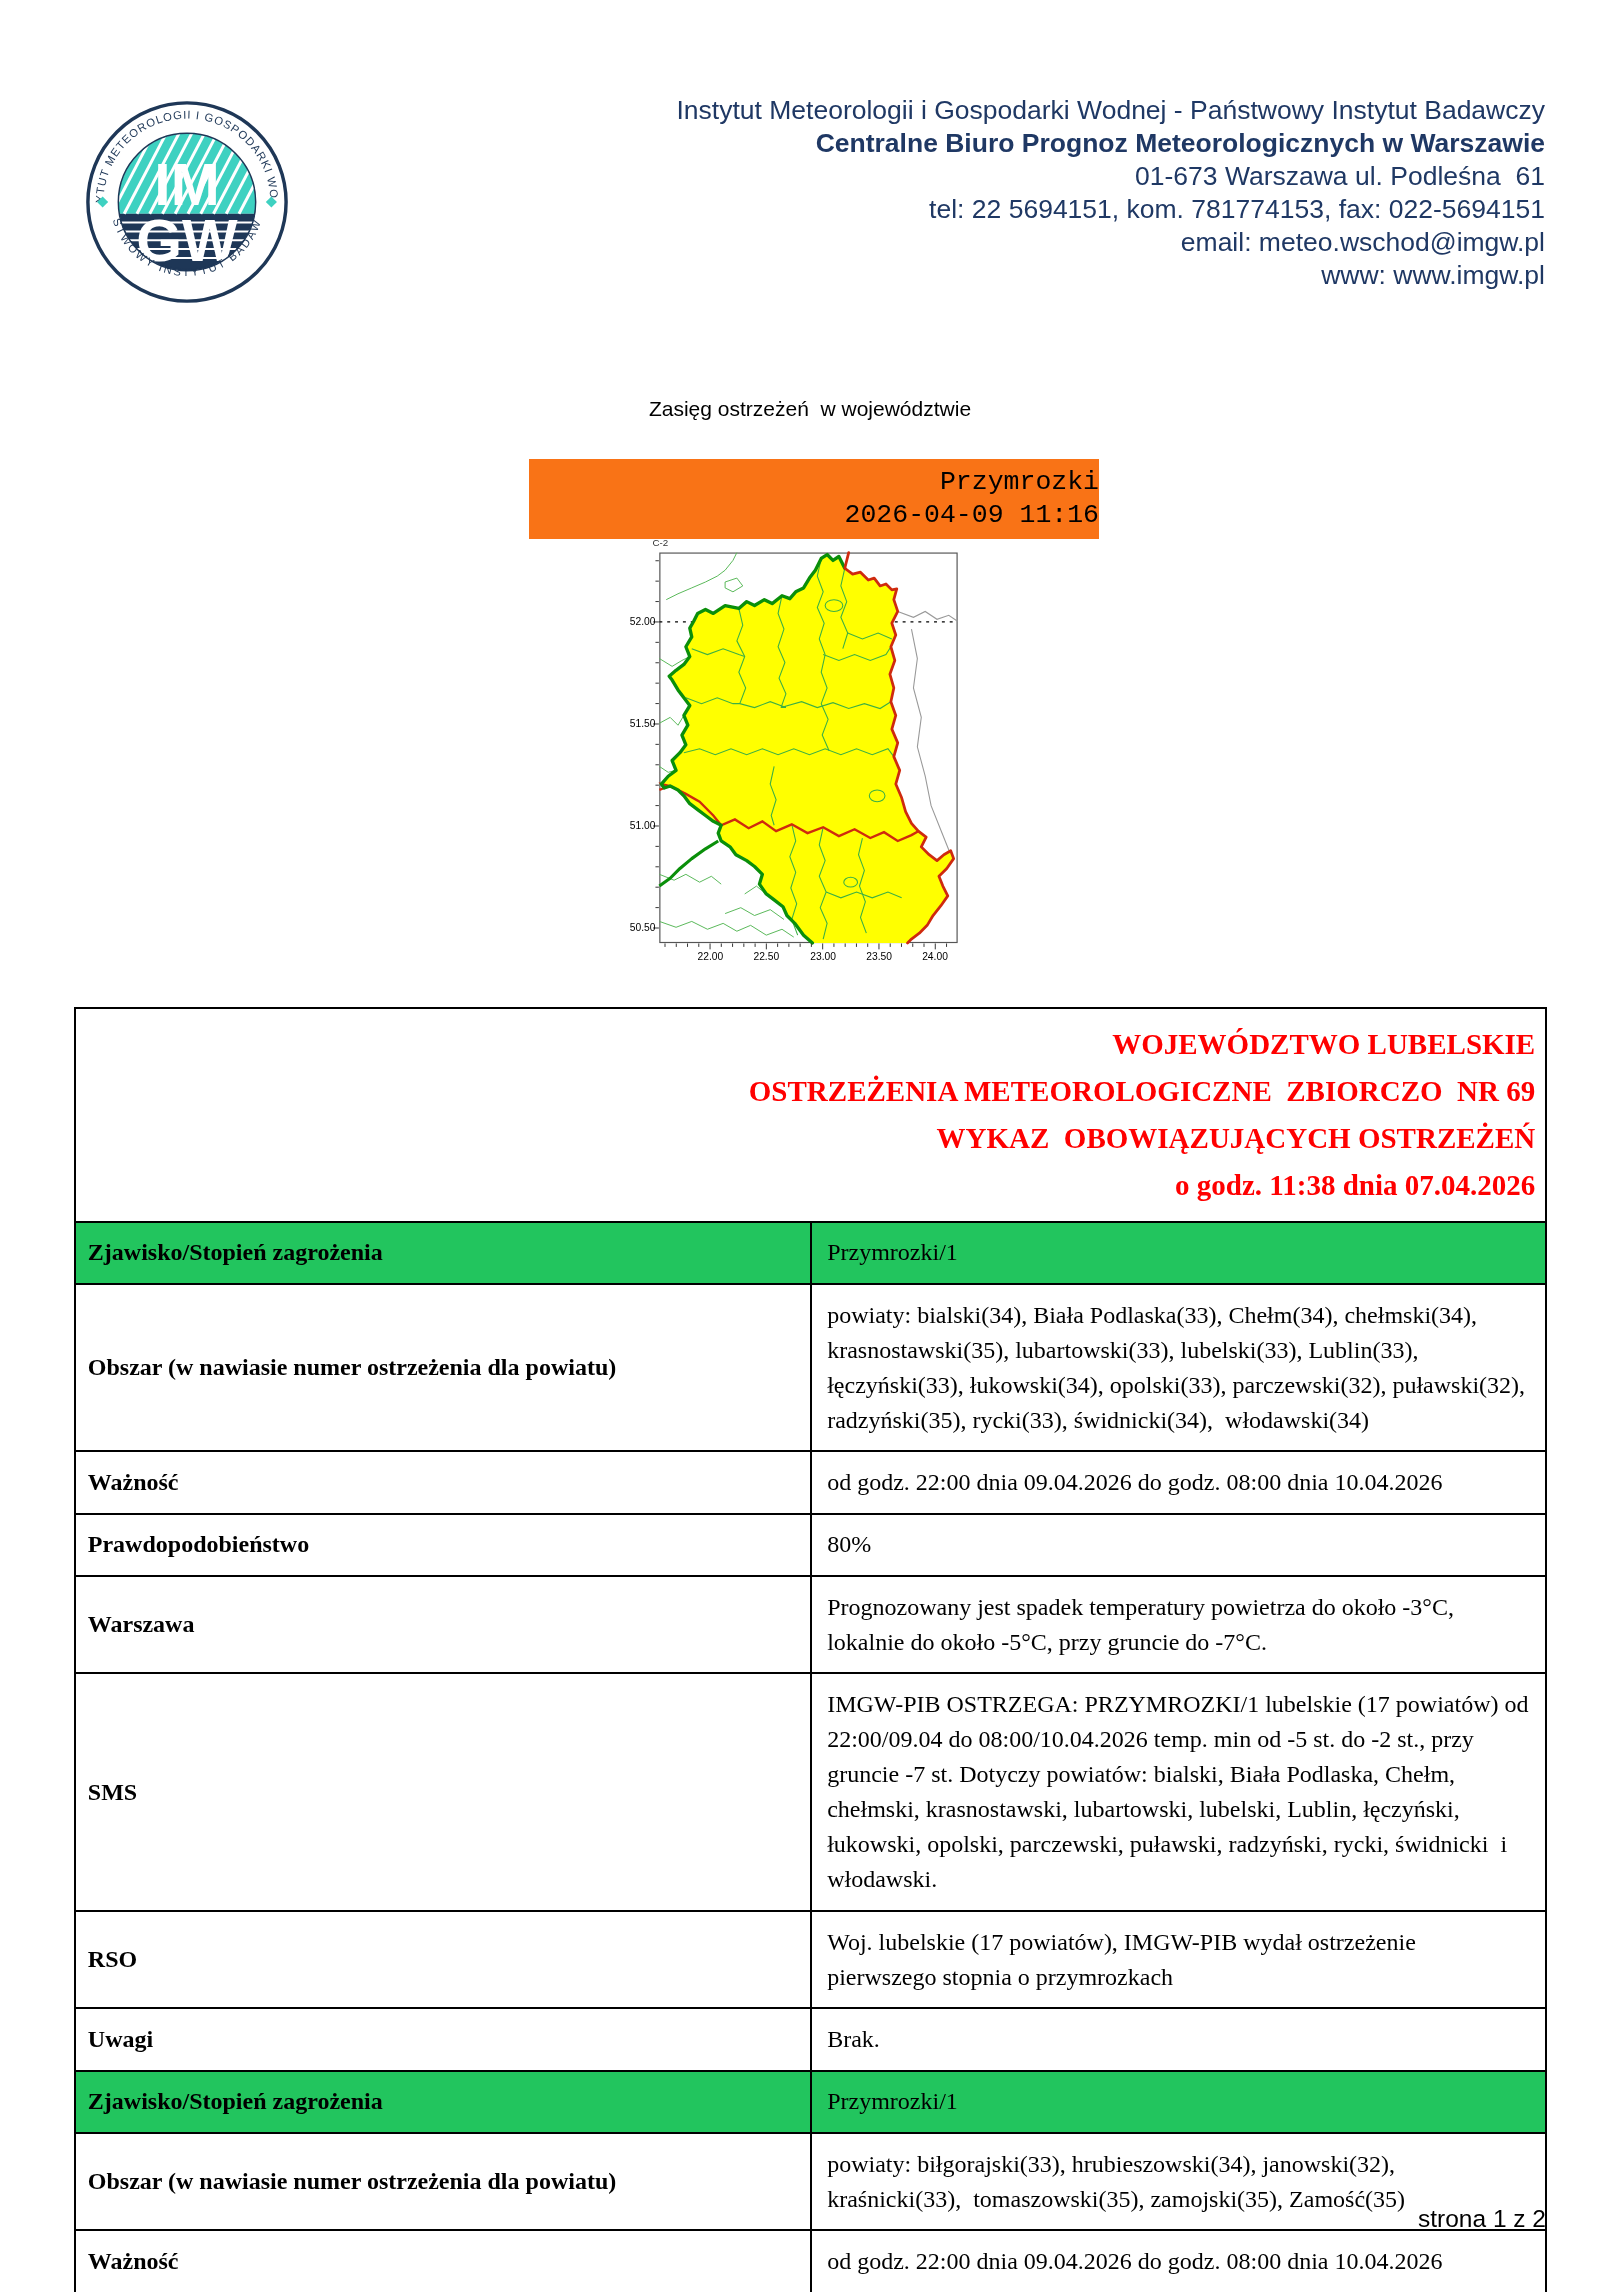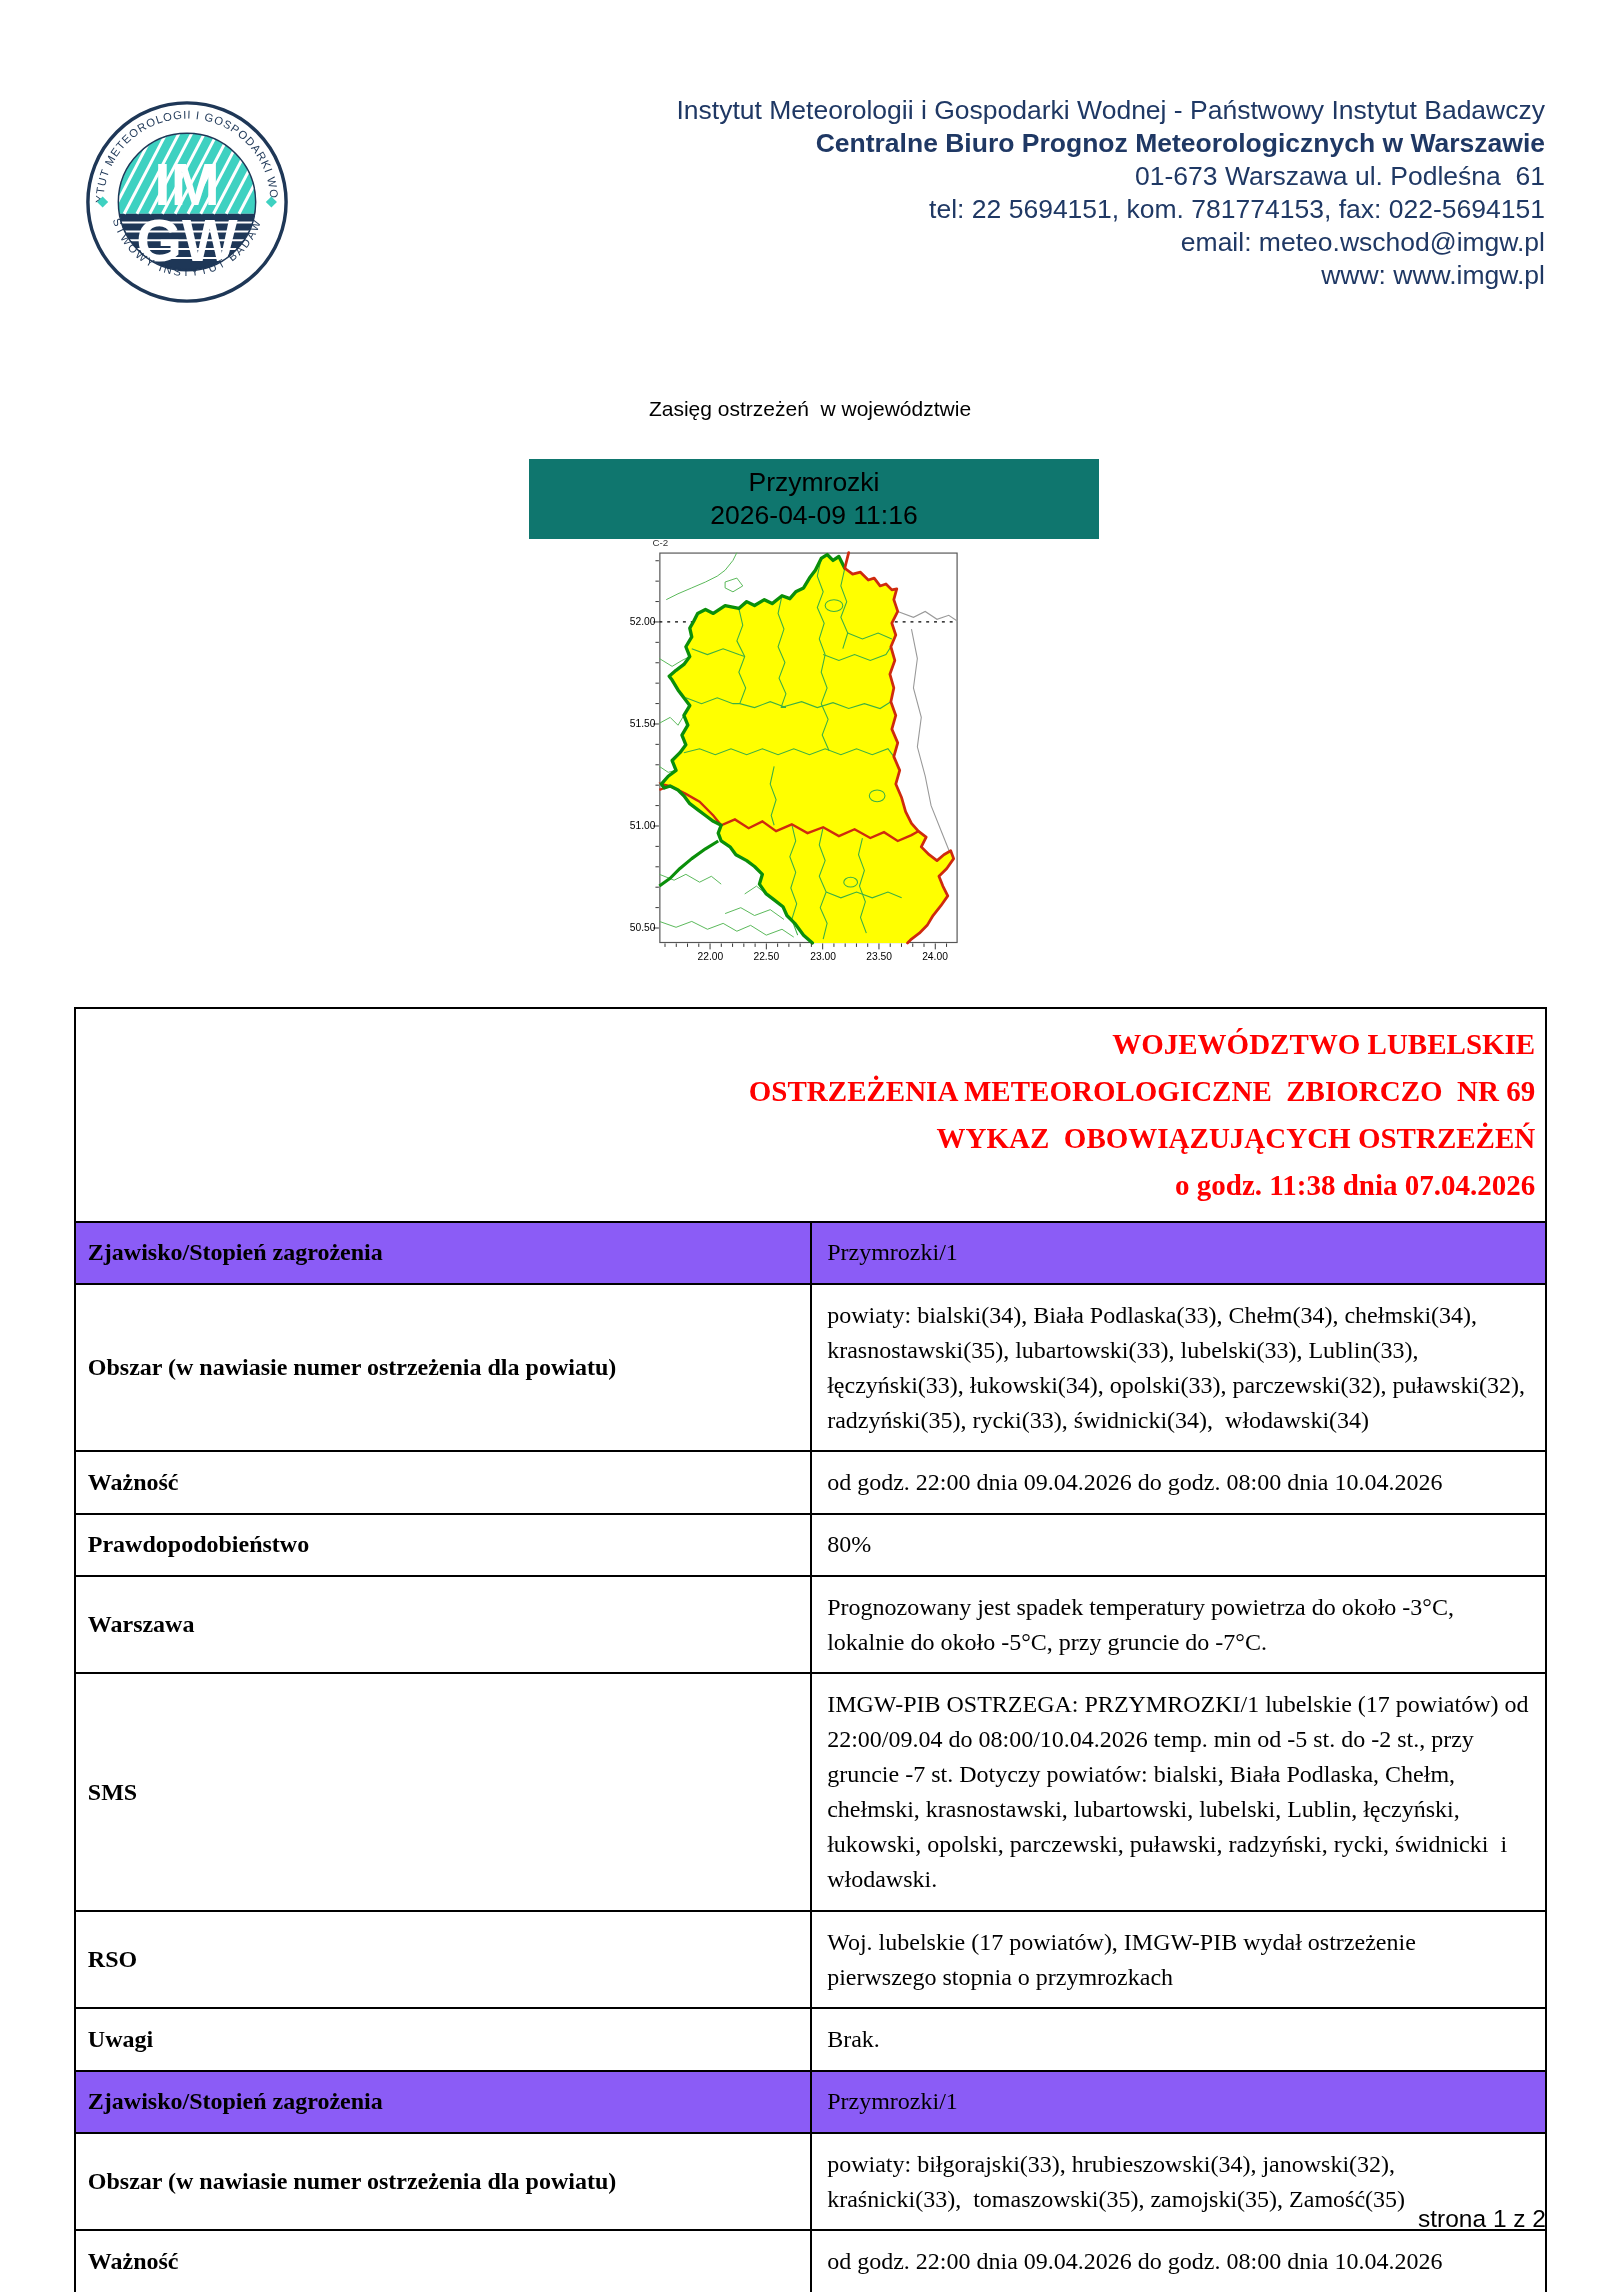--- a/index.html
+++ b/index.html
@@ -8,34 +8,34 @@
 
   
   .logo{position:absolute;left:83px;top:98px;width:208px;height:208px;}
   .hdr{position:absolute;top:94px;right:75px;text-align:right;
        font-family:"Liberation Sans",sans-serif;font-size:26.5px;line-height:33px;color:#1f3864;}
   .hdr .b{font-weight:bold;}
 
   
   .sec-title{position:absolute;top:397px;left:0;width:1620px;text-align:center;
              font-family:"Liberation Sans",sans-serif;font-size:21px;color:#000;}
-  .caption{position:absolute;left:529px;top:459px;width:570px;height:80px;background:#0f766e;
-           text-align:center;font-family:Liberation Sans, sans-serif;font-size:26.5px;line-height:33px;
+  .caption{position:absolute;left:529px;top:459px;width:570px;height:80px;background:#f97316;
+           text-align:right;font-family:Liberation Mono, monospace;font-size:26.5px;line-height:33px;
            padding-top:6.9px;box-sizing:border-box;}
 
   
   .map{position:absolute;left:627px;top:531px;width:412px;height:463px;}
   .map text{font-family:"Liberation Sans",sans-serif;}
 
   
   table.wt{position:absolute;left:74px;top:1007px;width:1473px;border-collapse:collapse;
            font-size:24px;table-layout:fixed;}
   table.wt td{border:2px solid #000;vertical-align:middle;padding:12.7px 15.7px;line-height:35px;}
   table.wt td.lbl{width:387px;font-weight:bold;padding-left:11.8px;padding-right:9.8px;}
-  table.wt tr.hl td{background:#8b5cf6;margin-top:15px;}
+  table.wt tr.hl td{background:#22c55e;margin-top:15px;}
   table.wt td.titlecell{text-align:center;padding:11.8px 9.8px;}
   .tt{color:#ff0000;font-weight:bold;font-size:29px;line-height:47px;text-align:right;}
 
   .footer{position:absolute;top:2205px;right:74px;font-family:"Liberation Sans",sans-serif;
           font-size:24.5px;color:#000;}
 </style>
 </head>
 <body>
 
 <div class="page">

